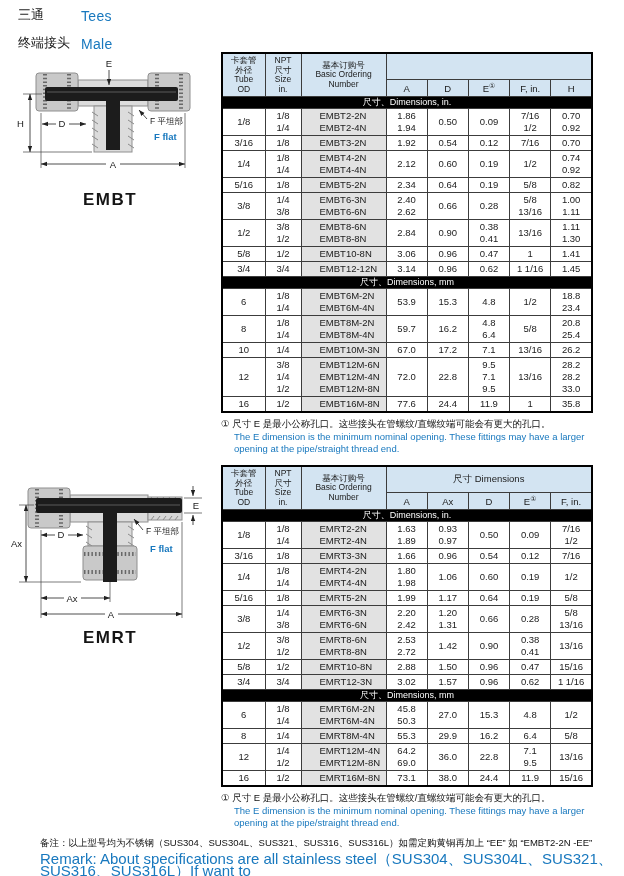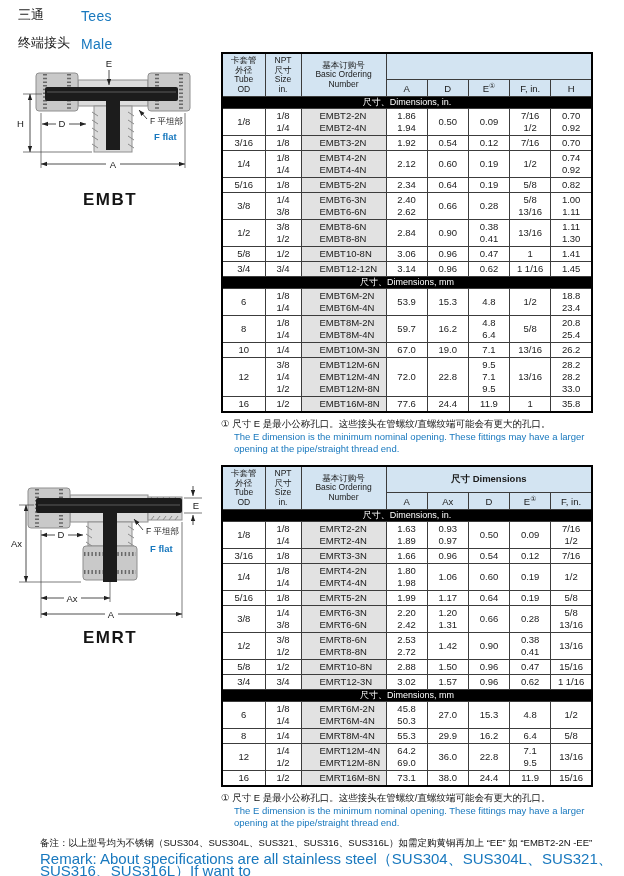--- a/index.html
+++ b/index.html
@@ -23,21 +23,21 @@
   .dim-line { stroke:#222; stroke-width:.8; fill:none; }
   .ext-line { stroke:#444; stroke-width:.7; fill:none; }
   
   .tablewrap { position:absolute; left:221px; width:400px; }
   #tw0 { top:52px; }
   #tw1 { top:465px; }
   table.spec { border-collapse:collapse; table-layout:fixed; width:372px; border:2px solid #000; }
   table.spec th, table.spec td { border:1px solid #3c3c3c; box-sizing:border-box; }
   .hcell { background:#d3e4f2; font-weight:normal; font-size:8.5px; line-height:9.5px;
            white-space:pre-line; text-align:center; vertical-align:middle; padding:2px 0; }
-  .hgroup { background:#d3e4f2; font-weight:bold; font-size:9.5px; height:24px; text-align:center; }
+  .hgroup { background:#d3e4f2; font-weight:normal; font-size:9.5px; height:24px; text-align:center; }
   .hdim { background:#d3e4f2; font-weight:normal; font-size:9.5px; height:15px; padding:1px 0; text-align:center; }
   .hdim sup { font-size:7px; }
   td.secbar { background:#000; color:#fff; font-size:9px; text-align:center; padding:1px 0; line-height:9px; }
   td.c-center, td.c-dim { font-size:9.5px; text-align:center; white-space:pre-line;
                           line-height:12px; padding:1px 1px; vertical-align:middle; }
   td.c-num { font-size:9.5px; text-align:left; padding:1px 2px 1px 18px; background:#e2e2e2;
              white-space:pre-line; line-height:12px; vertical-align:middle; }
   
   .footnote { margin-top:5px; width:398px; }
   .fn-zh { font-size:9.5px; color:#111; line-height:12px; }
@@ -358,21 +358,21 @@
 6.4</td>
             <td class="c-dim">5/8</td>
             <td class="c-dim">20.8
 25.4</td>
           </tr>
           <tr>
             <td class="c-center">10</td>
             <td class="c-center">1/4</td>
             <td class="c-num">EMBT10M-3N</td>
             <td class="c-dim">67.0</td>
-            <td class="c-dim">19.0</td>
+            <td class="c-dim">17.2</td>
             <td class="c-dim">7.1</td>
             <td class="c-dim">13/16</td>
             <td class="c-dim">26.2</td>
           </tr>
           <tr>
             <td class="c-center">12</td>
             <td class="c-center">3/8
 1/4
 1/2</td>
             <td class="c-num">EMBT12M-6N

